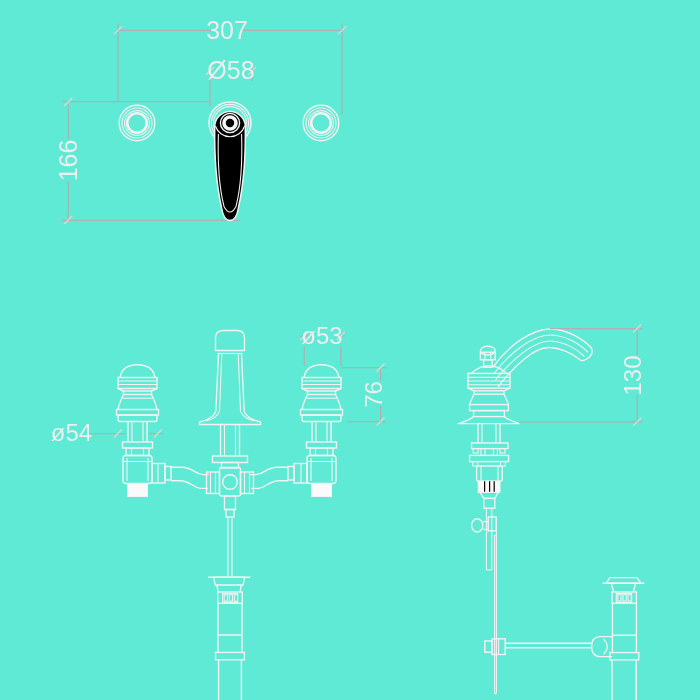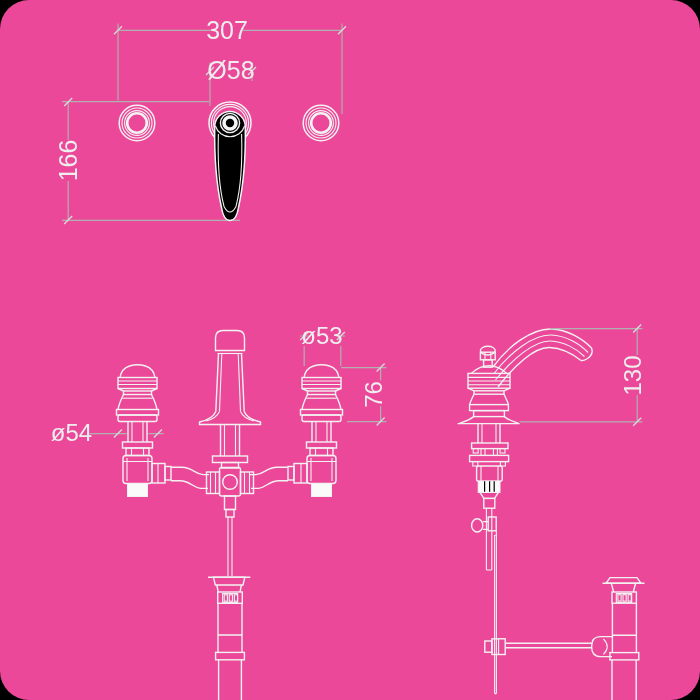--- a/index.html
+++ b/index.html
@@ -1,16 +1,16 @@
 <!DOCTYPE html>
 <html><head>
 <meta charset="utf-8">
 <style>
   html,body{margin:0;padding:0;background:#000;}
-  .stage{width:700px;height:700px;background:#ec4899;position:relative;overflow:hidden;border-radius:29px;}
+  .stage{width:700px;height:700px;background:#5eead4;position:relative;overflow:hidden;}
   svg{display:block;}
   .w{stroke:#f2f2f2;fill:none;stroke-width:1.4;}
   .wt{stroke:#f2f2f2;fill:none;stroke-width:1.1;}
   .wf{fill:#000;stroke:#f2f2f2;stroke-width:1.5;}
   .fw{fill:#fafafa;stroke:#f2f2f2;stroke-width:1;}
   .bk{stroke:#000;fill:none;stroke-width:1.2;}
   .d{stroke:#b0b0b0;fill:none;stroke-width:1.2;}
   .tk{stroke:#d8d8d8;fill:none;stroke-width:1.4;}
   .lbl{fill:#eeeeee;font-family:"Liberation Sans",sans-serif;font-size:25px;text-anchor:middle;}
   .lbl2{fill:#eeeeee;font-family:"Liberation Sans",sans-serif;font-size:24px;text-anchor:middle;}

